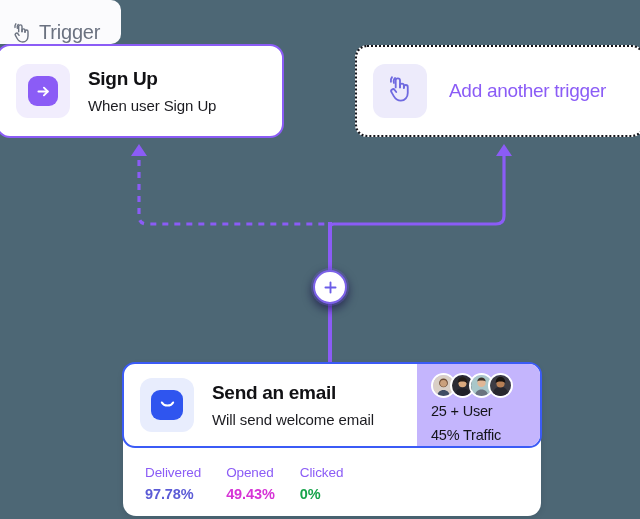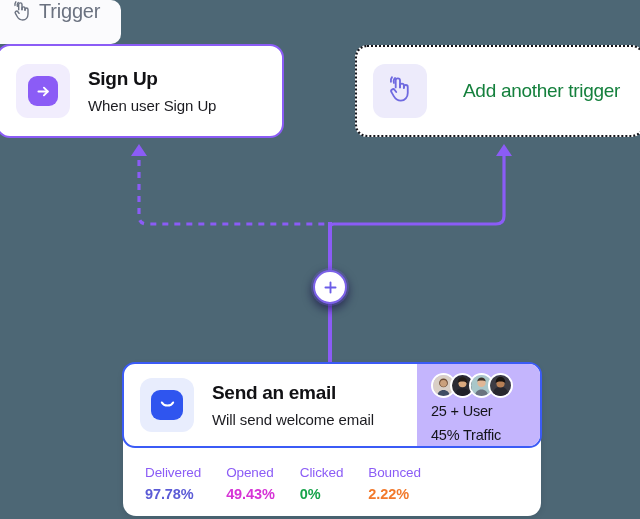--- a/index.html
+++ b/index.html
@@ -16,21 +16,21 @@
   
   .wires{position:absolute;left:0;top:0;width:640px;height:519px;pointer-events:none;}
 
   
   .trigger-tab{
     position:absolute;left:0;top:0;
     width:121px;height:44px;
     background:#fbfbfd;
     border-top-right-radius:10px;
     border-bottom-right-radius:10px;
-    display:flex;align-items:flex-start;
+    display:flex;align-items:flex-end;
     gap:7px;padding-left:12px;
     box-sizing:border-box;
     z-index:5;
   }
   .trigger-tab .label{
     font-size:20px;color:#6b7280;font-weight:400;letter-spacing:-.2px;
   }
   .tap-ico{width:20px;height:22px;display:block;}
 
   
@@ -72,21 +72,21 @@
     background:#ffffff;
     border:2px dotted #15151b;
     border-radius:12px;
     box-sizing:border-box;
     display:flex;align-items:center;
     padding-left:16px;
     z-index:4;
   }
   .tile-add{background:#edebfb;}
   .card-add .title{
-    font-size:19px;color:#15803d;margin-left:36px;letter-spacing:-.3px;
+    font-size:19px;color:#8b5cf6;margin-left:22px;letter-spacing:-.3px;
   }
 
   
   .plus-node{
     position:absolute;left:313px;top:270px;
     width:34px;height:34px;border-radius:50%;
     background:#ffffff;
     border:2.5px solid #7c62e8;
     box-sizing:border-box;
     z-index:6;
@@ -305,21 +305,17 @@
         <div class="v" style="color:#5b5bd6">97.78%</div>
       </div>
       <div class="stat">
         <div class="k">Opened</div>
         <div class="v" style="color:#d633d6">49.43%</div>
       </div>
       <div class="stat">
         <div class="k">Clicked</div>
         <div class="v" style="color:#16a34a">0%</div>
       </div>
-      <div class="stat">
-        <div class="k">Bounced</div>
-        <div class="v" style="color:#f2792b">2.22%</div>
-      </div>
     </div>
 
   </div>
 
 </div>
 
 </body></html>

